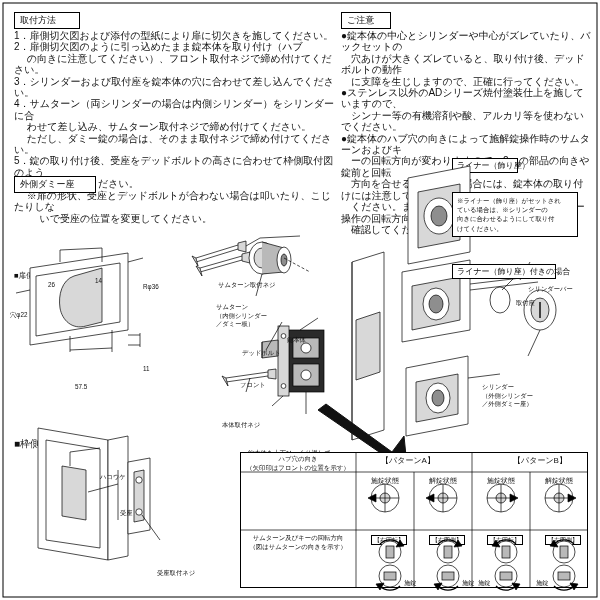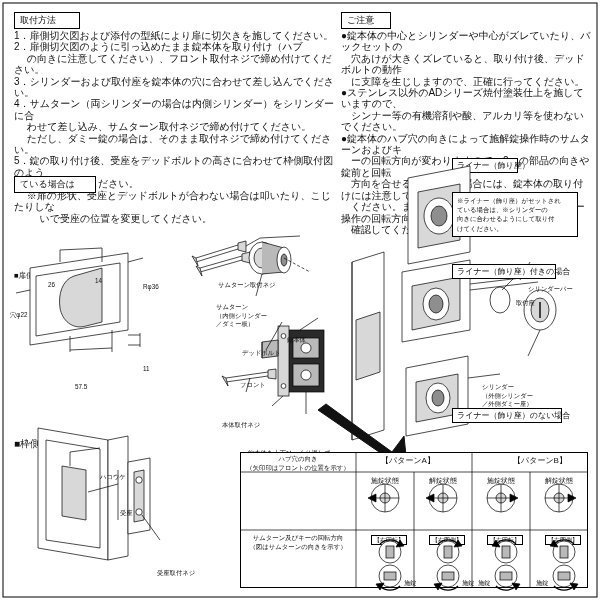--- a/index.html
+++ b/index.html
@@ -72,21 +72,21 @@
 　穴あけが大きくズレていると、取り付け後、デッドボルトの動作
 　に支障を生じしますので、正確に行ってください。
 ●ステンレス以外のADシリーズ焼付塗装仕上を施していますので、
 　シンナー等の有機溶剤や酸、アルカリ等を使わないでください。
 ●錠本体のハブ穴の向きによって施解錠操作時のサムターンおよびキ
 　ーの回転方向が変わりますので、2つの部品の向きや錠前と回転
 　方向を合せる必要がある場合には、錠本体の取り付けには注意して
 　ください。また、取り付け後サムターンおよびキー操作の回転方向を
 　確認してください。</div>
 
-  <div class="hdr" style="left:14px;top:176px;width:82px;">ている場合は</div>
+  <div class="hdr" style="left:14px;top:176px;width:82px;">外側ダミー座</div>
 
   <div class="lbl" style="left:14px;top:240px;font-size:7.6px;">■扉側切欠図（単位：mm）</div>
 
   <svg width="600" height="600">
 
     <g class="line thin">
       <path d="M30,268 L128,253 L128,330 L30,345 Z" class="fillw"></path>
       <path d="M36,276 L120,263 L120,322 L36,336 Z" fill="none"></path>
     </g>
 
@@ -261,21 +261,20 @@
 向きに合わせるようにして取り付
 けてください。</div>
 
   <div class="sqhdr" style="left:452px;top:264px;width:104px;">ライナー（飾り座）付きの場合</div>
   <div class="lbl sm" style="left:528px;top:254px;">シリンダーバー</div>
   <div class="lbl sm" style="left:516px;top:268px;">取付座</div>
   <div class="lbl sm" style="left:482px;top:352px;white-space:pre;">シリンダー
 （外側シリンダー
 ／外側ダミー座）</div>
 
-  <div class="sqhdr" style="left:452px;top:408px;width:110px;">ライナー（飾り座）のない場合</div>
 
   <div class="cell" style="left:240px;top:452px;width:348px;height:136px;background:#fff;"></div>
 
   <svg width="600" height="600">
     <g class="line thin">
       <path d="M240,472 L588,472"></path>
       <path d="M240,530 L588,530"></path>
       <path d="M356,452 L356,588"></path>
       <path d="M472,452 L472,588"></path>
       <path d="M414,472 L414,588"></path>

